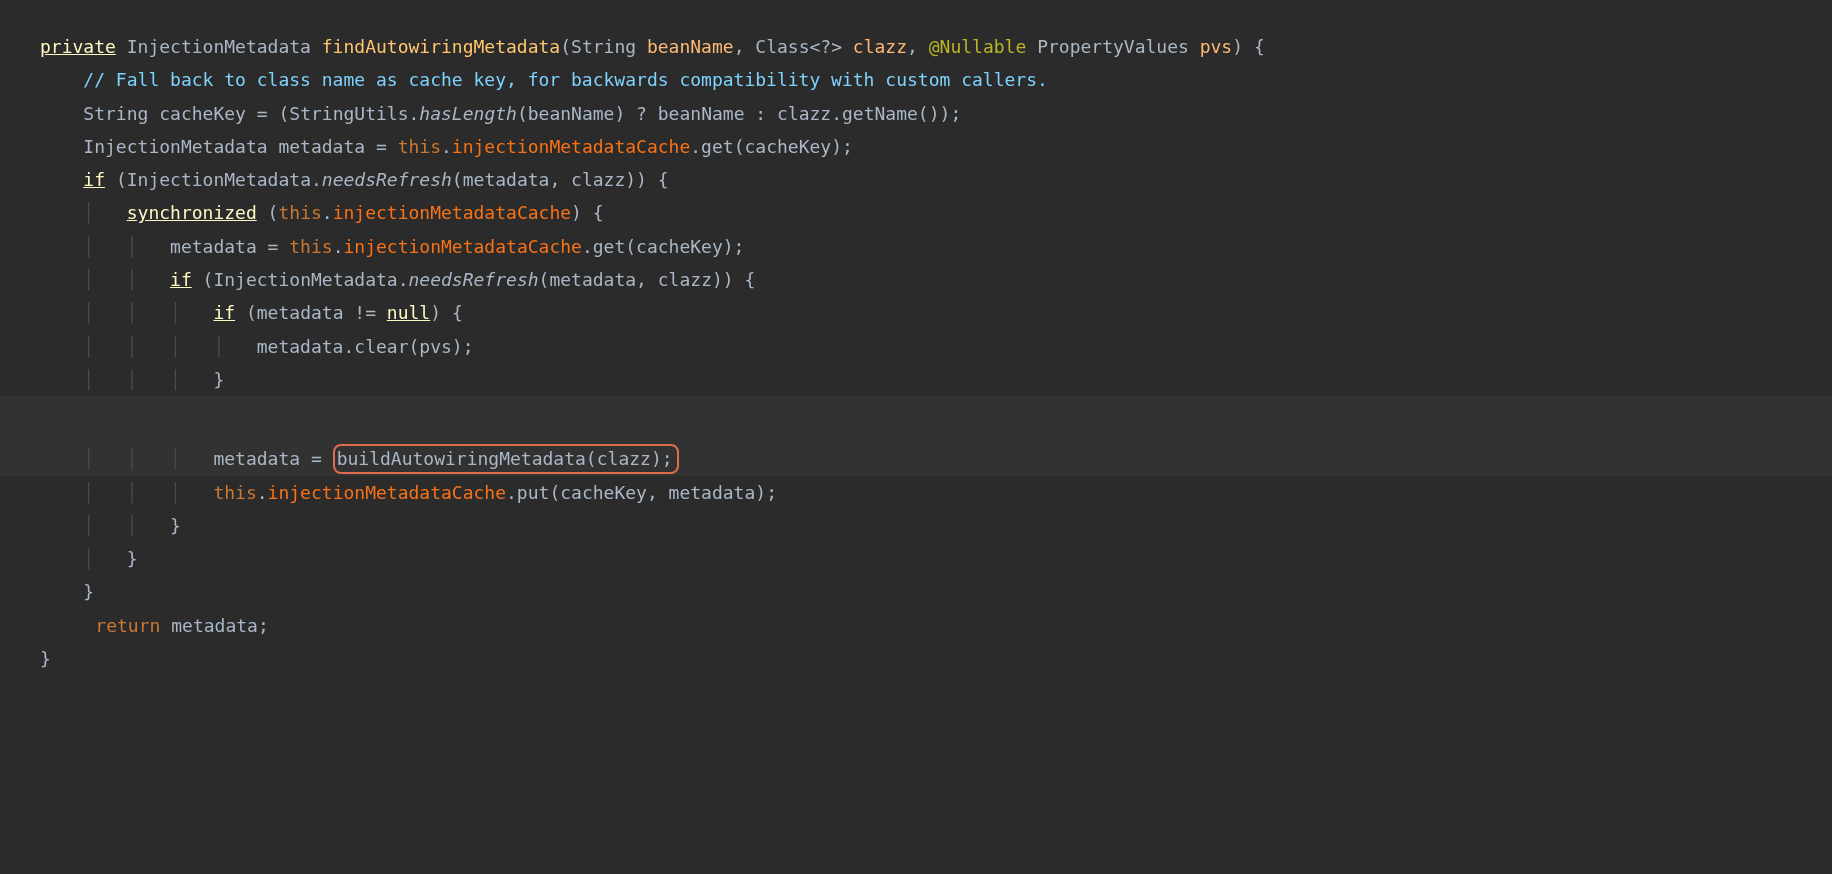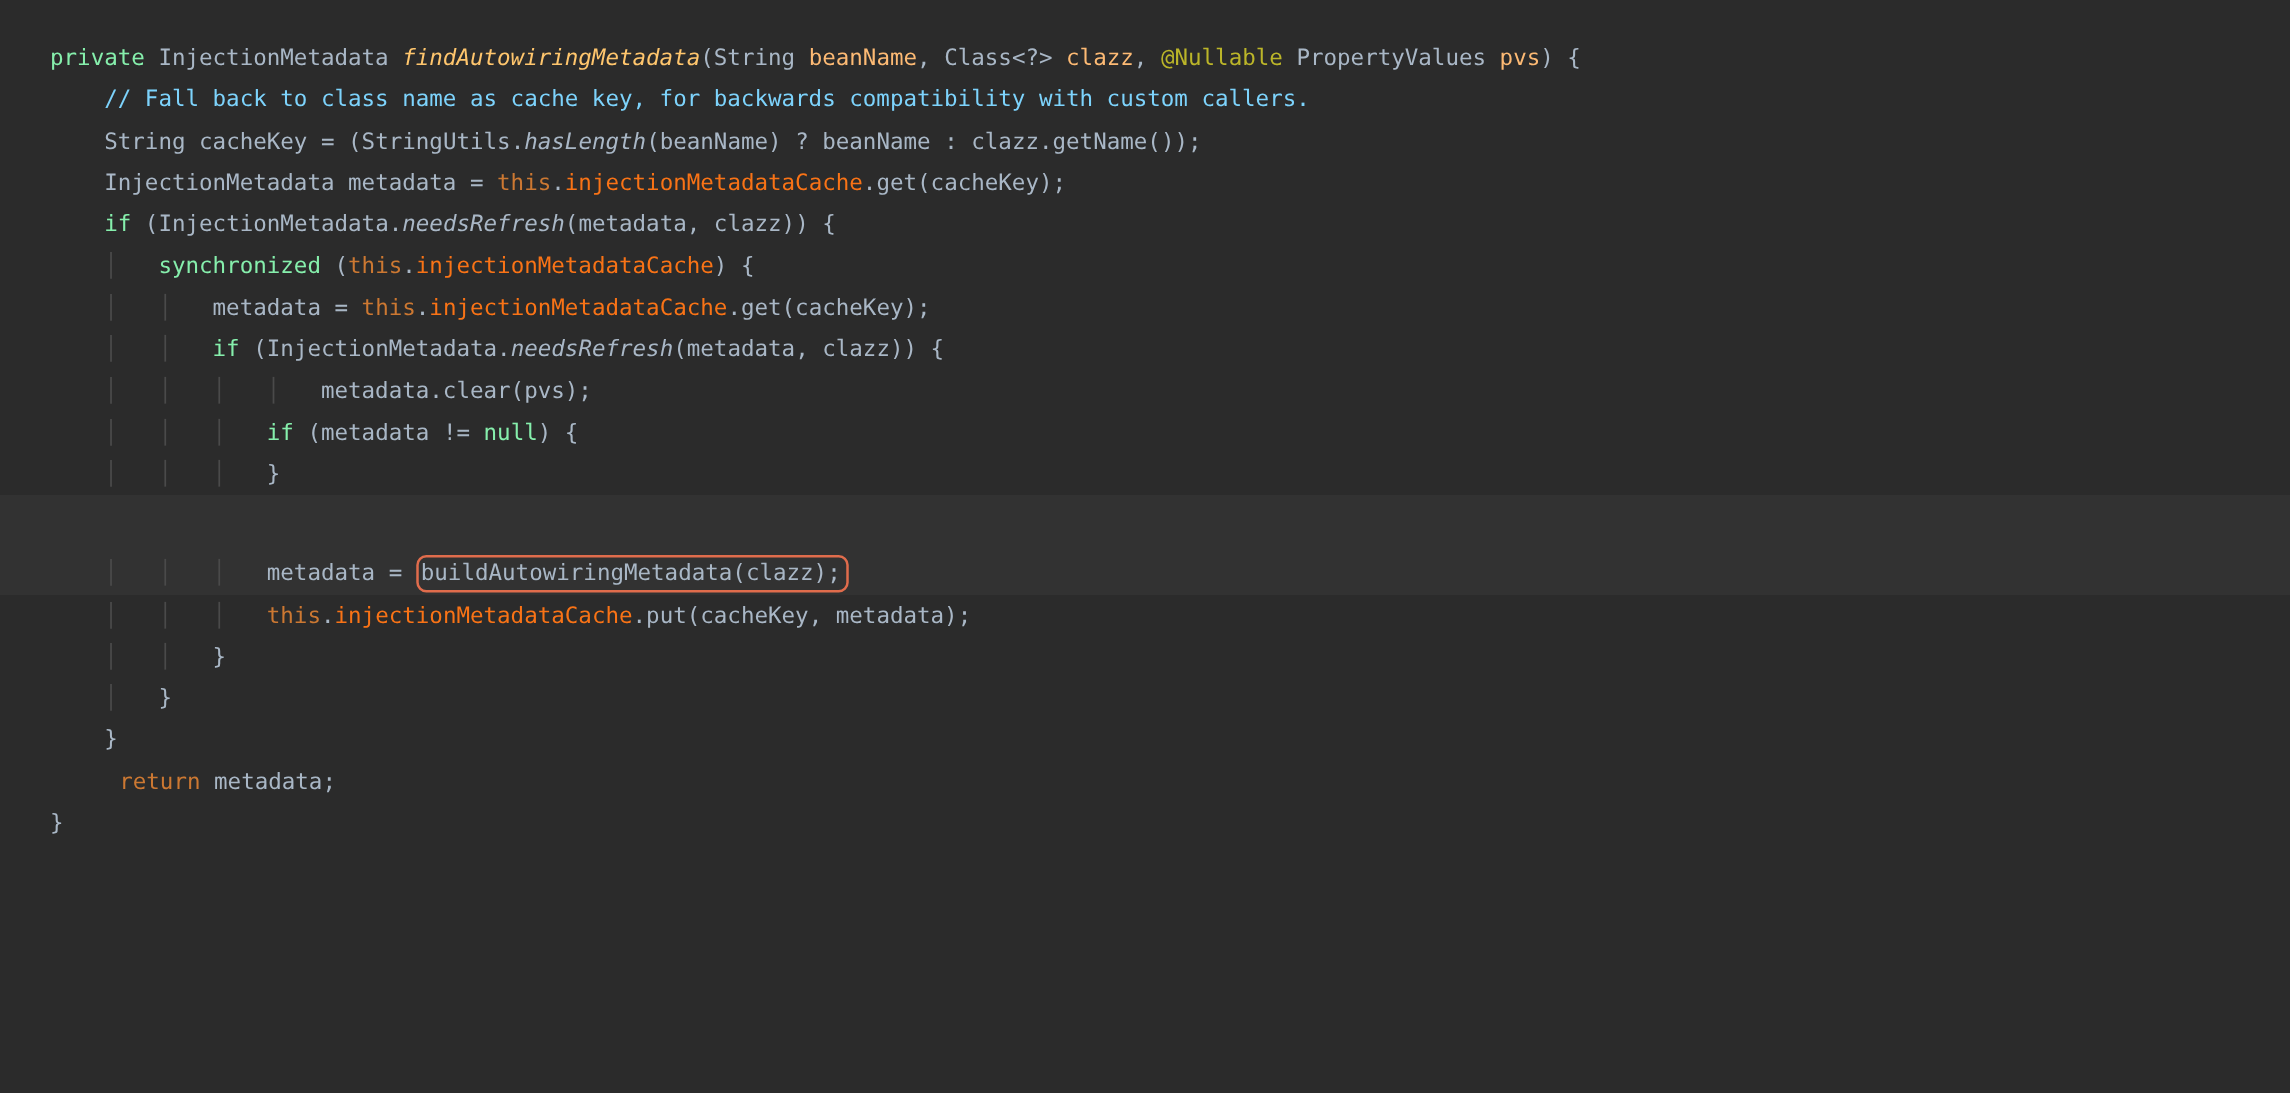--- a/index.html
+++ b/index.html
@@ -18,24 +18,24 @@
     position: relative;
   }
   .line {
     white-space: pre;
     padding-left: 40px;
     position: relative;
   }
   .line.highlight {
     background: #323232;
   }
-  .kw { color: #86efac; }
+  .kw { color: #fef9c3; text-decoration: underline; }
   .kw-return { color: #cc7832; margin-left: 12px; }
   .type { color: #a9b7c6; }
-  .method-decl { color: #ffc66d; font-style: italic; }
+  .method-decl { color: #ffc66d; }
   .comment { color: #7dd3fc; }
   .ann { color: #bbb529; }
   .field { color: #f97316; }
   .static-call { font-style: italic; }
   .param { color: #fdba74; }
   .underline { text-decoration-color: #6a6a6a; text-underline-offset: 3px;}
   .paren { color: #a9b7c6; }
   .this { color: #cc7832; }
   .box-highlight {
     border: 2.5px solid #e06c4c;
@@ -65,23 +65,23 @@
 <div class="line">    <span class="type">InjectionMetadata</span> <span class="underline">metadata</span><span> = </span><span class="this">this</span><span>.</span><span class="field">injectionMetadataCache</span><span>.get(cacheKey);</span></div>
 
 <div class="line">    <span class="kw">if</span><span> (</span><span>InjectionMetadata</span><span>.</span><span class="static-call">needsRefresh</span><span>(</span><span class="underline">metadata</span><span>, clazz)) {</span></div>
 
 <div class="line">    <span class="indent-guide">│   </span><span class="kw">synchronized</span><span> (</span><span class="this">this</span><span>.</span><span class="field">injectionMetadataCache</span><span>) {</span></div>
 
 <div class="line">    <span class="indent-guide">│   │   </span><span class="underline">metadata</span><span> = </span><span class="this">this</span><span>.</span><span class="field">injectionMetadataCache</span><span>.get(cacheKey);</span></div>
 
 <div class="line">    <span class="indent-guide">│   │   </span><span class="kw">if</span><span> (</span><span>InjectionMetadata</span><span>.</span><span class="static-call">needsRefresh</span><span>(</span><span class="underline">metadata</span><span>, clazz)) {</span></div>
 
+<div class="line">    <span class="indent-guide">│   │   │   </span><span class="kw">if</span><span> (</span><span class="underline">metadata</span><span> != </span><span class="kw">null</span><span>) {</span></div>
+
 <div class="line">    <span class="indent-guide">│   │   │   │   </span><span class="underline">metadata</span><span>.clear(pvs);</span></div>
-
-<div class="line">    <span class="indent-guide">│   │   │   </span><span class="kw">if</span><span> (</span><span class="underline">metadata</span><span> != </span><span class="kw">null</span><span>) {</span></div>
 
 <div class="line">    <span class="indent-guide">│   │   │   </span><span>}</span></div>
 
 <div class="line highlight">    <span class="indent-guide">│   │   │   </span><span class="underline">metadata</span><span> = </span><span class="box-highlight"><span>buildAutowiringMetadata(clazz);</span></span></div>
 
 <div class="line">    <span class="indent-guide">│   │   │   </span><span class="this">this</span><span>.</span><span class="field">injectionMetadataCache</span><span>.put(cacheKey, </span><span class="underline">metadata</span><span>);</span></div>
 
 <div class="line">    <span class="indent-guide">│   │   </span><span>}</span></div>
 
 <div class="line">    <span class="indent-guide">│   </span><span>}</span></div>

